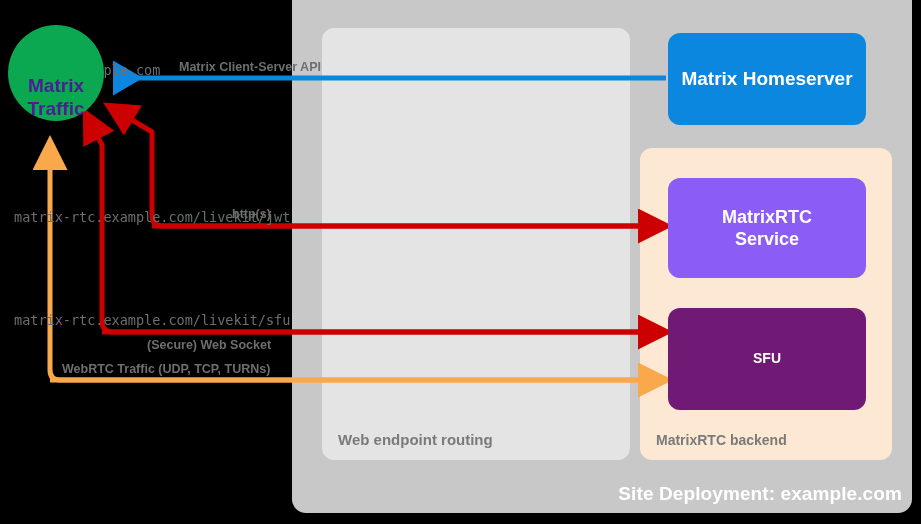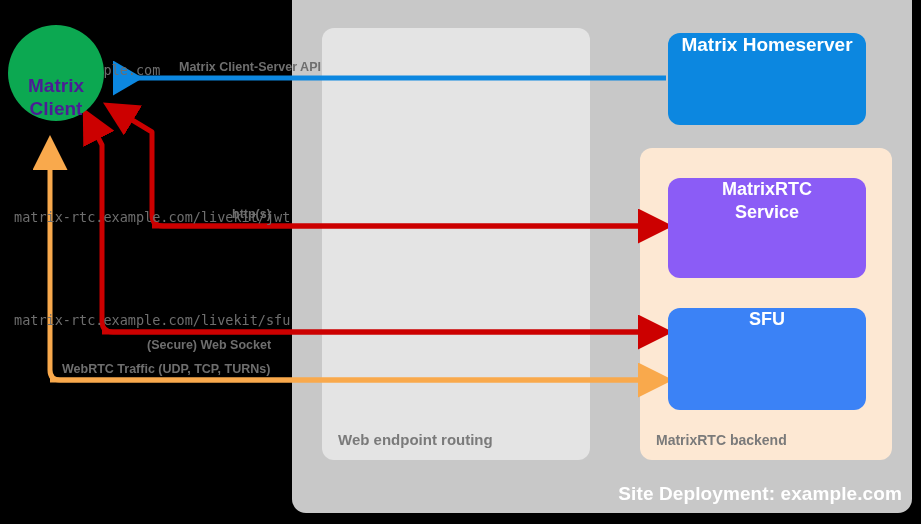--- a/index.html
+++ b/index.html
@@ -36,21 +36,21 @@
     font-weight: bold;
     letter-spacing: 0.1px;
     white-space: nowrap;
   }
 
   
   .routing-box {
     position: absolute;
     left: 322px;
     top: 28px;
-    width: 268px;
+    width: 308px;
     height: 432px;
     background: #e4e4e4;
     border-radius: 12px;
   }
   .routing-label {
     position: absolute;
     left: 16px;
     bottom: 12px;
     color: #7a7a7a;
     font-size: 15px;
@@ -83,21 +83,21 @@
     color: #7a7a7a;
     font-size: 14px;
     font-weight: bold;
     white-space: nowrap;
   }
 
   
   .node {
     position: absolute;
     display: flex;
-    align-items: flex-start;
+    align-items: center;
     justify-content: center;
     text-align: center;
     color: #ffffff;
     font-weight: bold;
     border-radius: 12px;
     line-height: 1.25;
   }
   .node-homeserver {
     left: 668px; top: 33px;
     width: 198px; height: 92px;
@@ -106,22 +106,22 @@
   }
   .node-auth {
     left: 668px; top: 178px;
     width: 198px; height: 100px;
     background: #8b5cf6;
     font-size: 18px;
   }
   .node-sfu {
     left: 668px; top: 308px;
     width: 198px; height: 102px;
-    background: #3b82f6;
-    font-size: 18px;
+    background: #701a75;
+    font-size: 14px;
   }
 
   
   .client-circle {
     position: absolute;
     left: 8px; top: 25px;
     width: 96px; height: 96px;
     border-radius: 50%;
     background: #0ca851;
     display: flex;
@@ -210,21 +210,21 @@
   <div class="endpoint" style="top:312px">matrix-rtc.example.com/livekit/sfu</div>
 
   <div class="flow-label lbl-csapi">Matrix Client-Server API</div>
   <div class="flow-label lbl-https">http(s)</div>
   <div class="flow-label lbl-ws">(Secure) Web Socket</div>
   <div class="flow-label lbl-webrtc">WebRTC Traffic (UDP, TCP, TURNs)</div>
 
   <div class="client-circle">
     <div>
       <div>Matrix</div>
-      <div>Client</div>
+      <div>Traffic</div>
     </div>
   </div>
 
   <div class="node node-homeserver">
     <span>Matrix Homeserver</span>
   </div>
 
   <div class="node node-auth">
     <div>
       <div>MatrixRTC</div>

